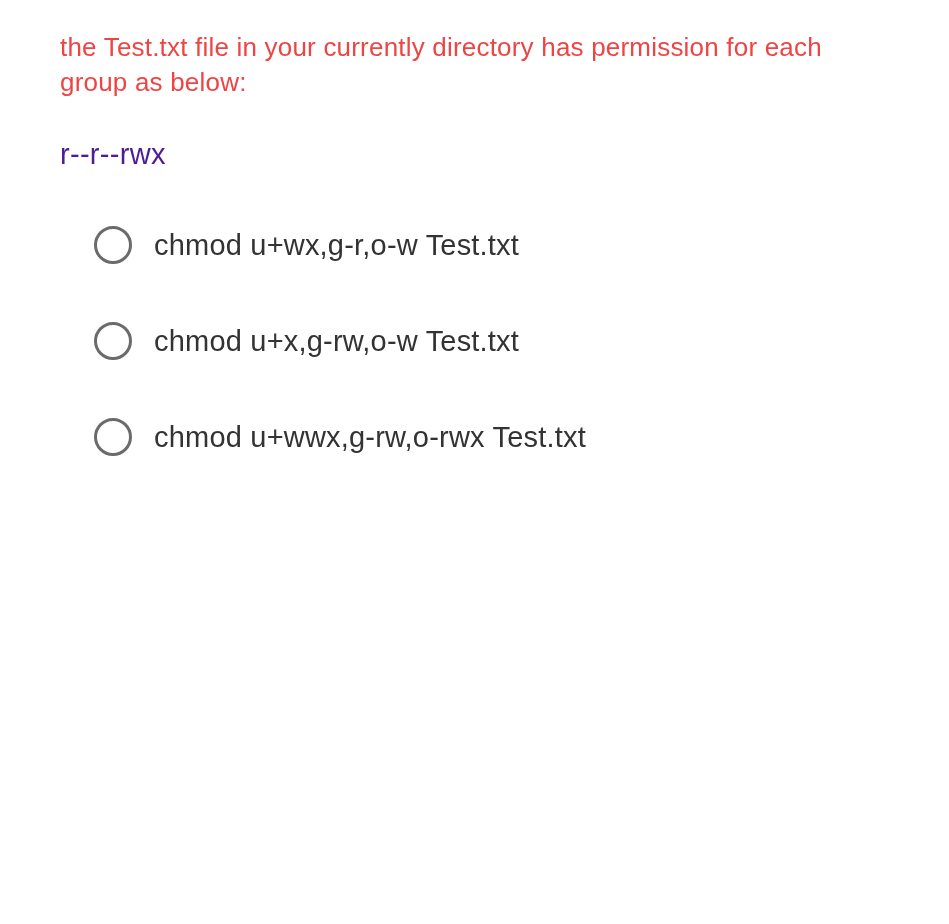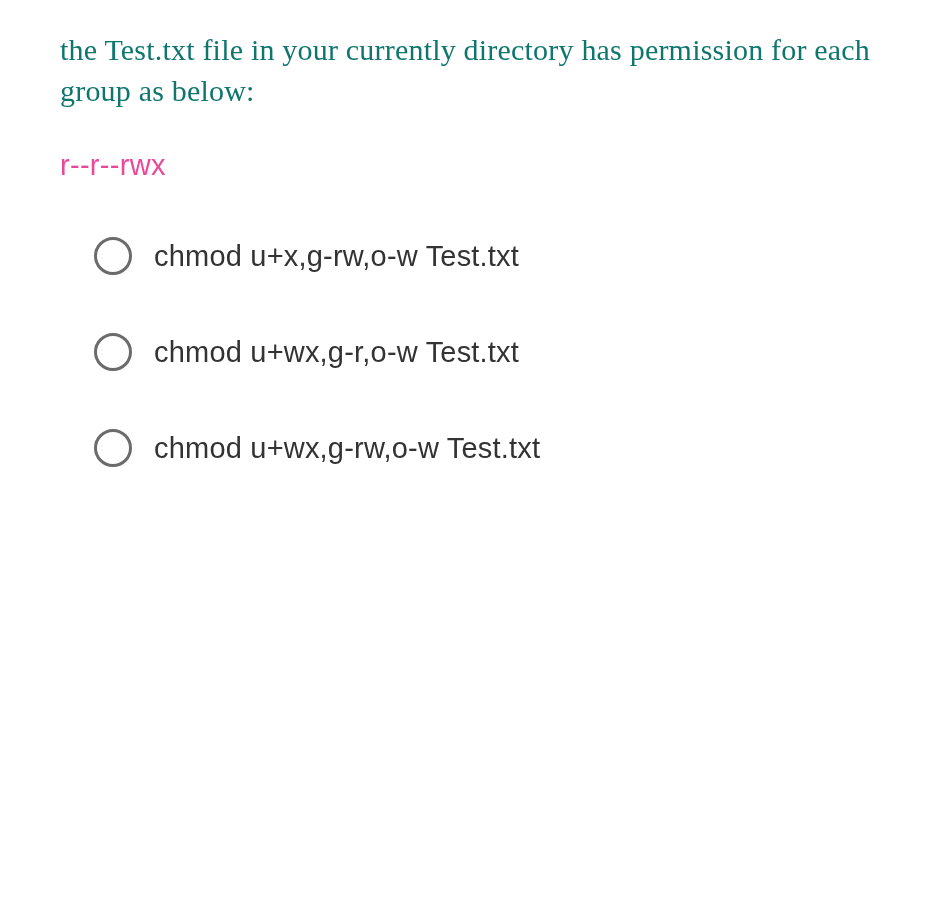--- a/index.html
+++ b/index.html
@@ -8,30 +8,29 @@
       box-sizing: border-box;
     }
     body {
       font-family: 'Segoe UI', 'Helvetica Neue', Arial, sans-serif;
       background: #ffffff;
       padding: 30px 60px;
       width: 949px;
       color: #2d2d2d;
     }
     .question-text {
-      font-size: 30px;
+      font-size: 26px;
       line-height: 1.35;
-      color: #0f766e;
+      color: #ef4444;
       margin-bottom: 38px;
       letter-spacing: 0.2px;
-      font-family: Liberation Serif, serif;
     }
     .code-text {
       font-size: 29px;
-      color: #ec4899;
+      color: #4c1d95;
       margin-bottom: 38px;
       letter-spacing: 0.3px;
     }
     .options-container {
       margin-top: 55px;
       padding-left: 34px;
     }
     .option-row {
       display: flex;
       align-items: center;
@@ -57,27 +56,27 @@
 
 <div>
   <p class="question-text">the Test.txt file in your currently directory has permission for each group as below:</p>
   <p class="code-text">r--r--rwx</p>
 </div>
 
 <div class="options-container">
 
   <div class="option-row">
     <div class="radio-circle"></div>
+    <span class="option-label">chmod u+wx,g-r,o-w Test.txt</span>
+  </div>
+
+  <div class="option-row">
+    <div class="radio-circle"></div>
     <span class="option-label">chmod u+x,g-rw,o-w Test.txt</span>
   </div>
 
   <div class="option-row">
     <div class="radio-circle"></div>
-    <span class="option-label">chmod u+wx,g-r,o-w Test.txt</span>
+    <span class="option-label">chmod u+wwx,g-rw,o-rwx Test.txt</span>
   </div>
 
-
-  <div class="option-row">
-    <div class="radio-circle"></div>
-    <span class="option-label">chmod u+wx,g-rw,o-w Test.txt</span>
-  </div>
 
 </div>
 
 </body></html>

